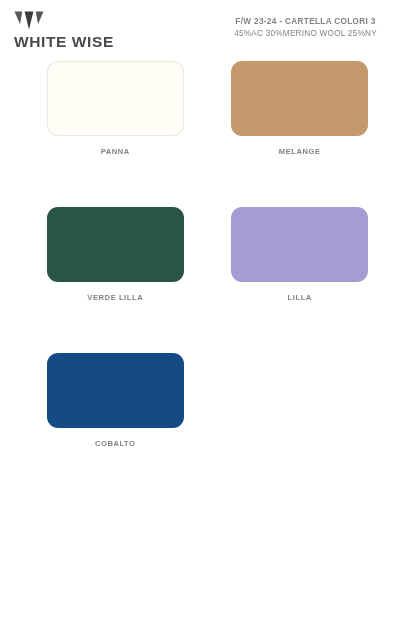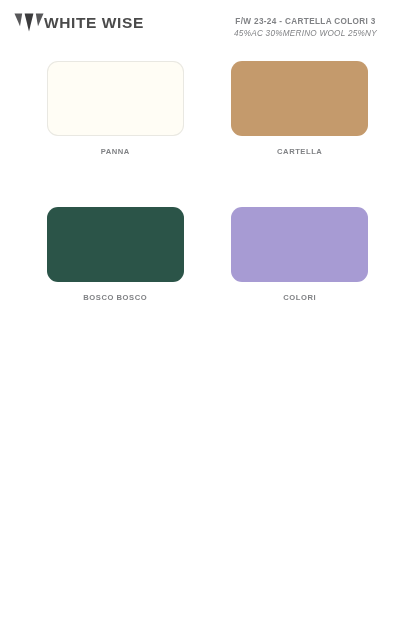--- a/index.html
+++ b/index.html
@@ -21,21 +21,22 @@
   .header {
     display: flex;
     align-items: flex-start;
     padding: 8px 14px 0 14px;
     height: 52px;
   }
 
   .brand {
     width: 196px;
     display: flex;
-    align-items: flex-end;
+    flex-direction: column;
+    align-items: flex-start;
     padding-top: 3px;
   }
 
   .brand-mark {
     width: 30px;
     height: 19px;
     display: block;
   }
 
   .brand-name {
@@ -61,21 +62,20 @@
     white-space: nowrap;
   }
 
   .meta-composition {
     font-size: 8.2px;
     font-weight: normal;
     letter-spacing: 0.25px;
     color: #808285;
     margin-top: 3px;
     white-space: nowrap;
-    font-style: italic;
   }
 
   
   .swatch-grid {
     padding: 9px 36px 0 36px;
     display: grid;
     grid-template-columns: 1fr 1fr;
     column-gap: 46px;
     row-gap: 0;
     gap: 26px;
@@ -132,29 +132,33 @@
 <div class="swatch-grid">
 
   <div class="swatch-cell">
     <div class="swatch-chip bordered" style="background: rgb(255, 253, 245);"></div>
     <div class="swatch-label">PANNA</div>
   </div>
 
 
   <div class="swatch-cell">
     <div class="swatch-chip" style="background: rgb(196, 154, 108);"></div>
-    <div class="swatch-label">CARTELLA</div>
+    <div class="swatch-label">MELANGE</div>
   </div>
 
   <div class="swatch-cell">
     <div class="swatch-chip" style="background: rgb(43, 84, 72);"></div>
-    <div class="swatch-label">BOSCO BOSCO</div>
+    <div class="swatch-label">VERDE LILLA</div>
   </div>
 
 
 
   <div class="swatch-cell">
     <div class="swatch-chip" style="background: rgb(167, 155, 211);"></div>
-    <div class="swatch-label">COLORI</div>
+    <div class="swatch-label">LILLA</div>
   </div>
 
+  <div class="swatch-cell">
+    <div class="swatch-chip" style="background: rgb(20, 75, 133);"></div>
+    <div class="swatch-label">COBALTO</div>
+  </div>
 
 </div>
 
 </body></html>

